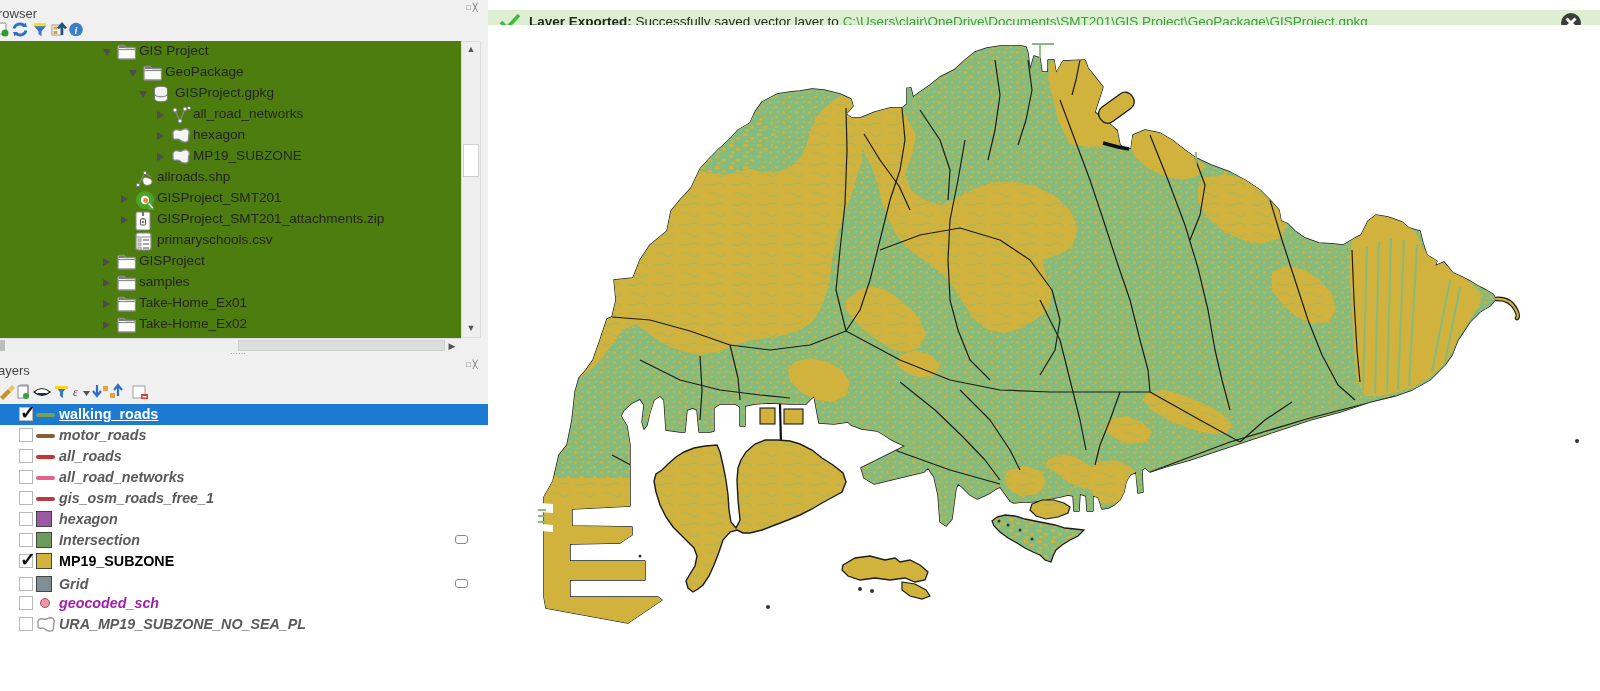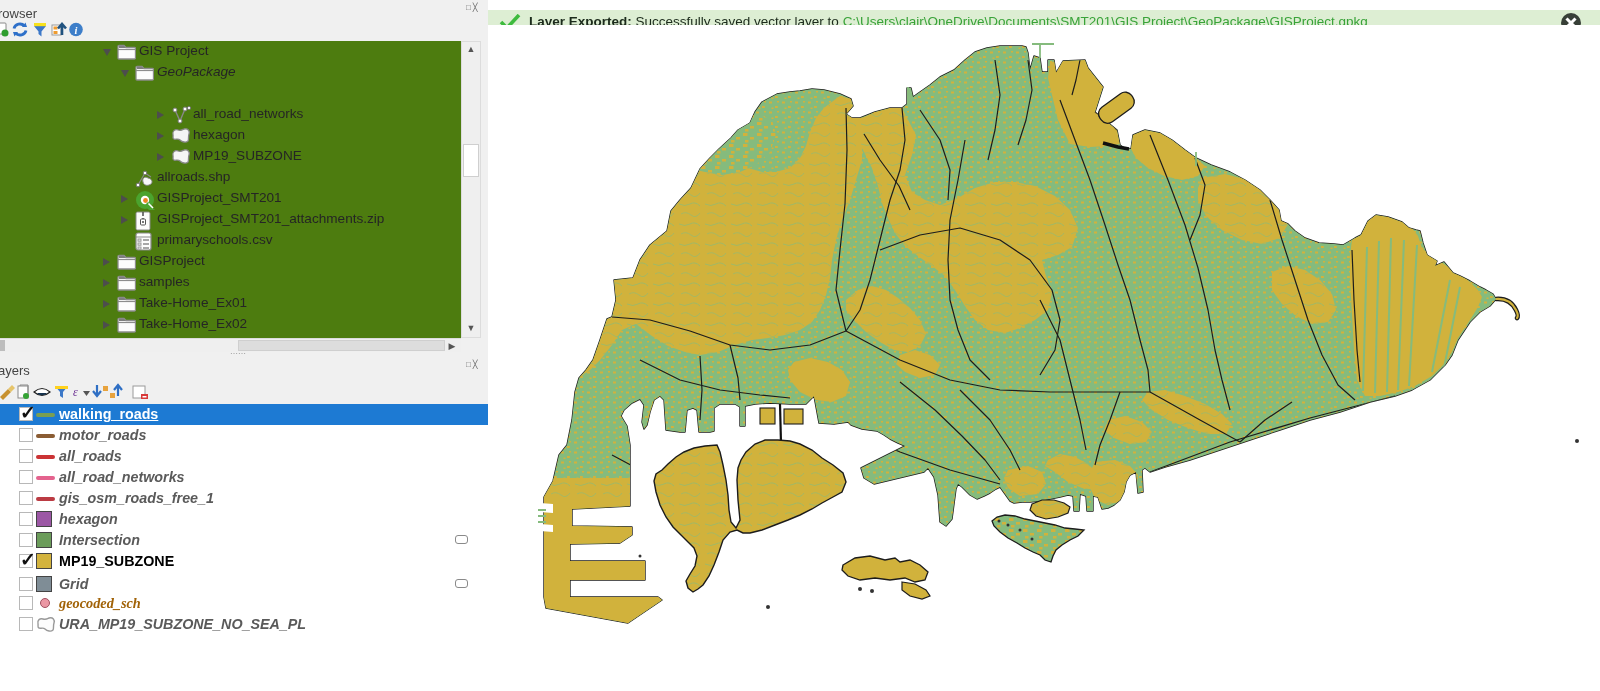--- a/index.html
+++ b/index.html
@@ -55,29 +55,38 @@
       <div class="trow" style="left:0;top:0px;width:461px;">
         <div class="arr down" style="left:103px;"></div>
         <div class="ticon" style="left:117px;"><svg width="19" height="17" viewBox="0 0 19 17">
             <path d="M1 4 h6 l2 2 h9" fill="none"></path>
             <path d="M1 15 V3.5 a1 1 0 0 1 1-1 h5 l2 2 h8.5 a1 1 0 0 1 1 1 V15 a1 1 0 0 1 -1 1 H2 a1 1 0 0 1 -1-1 z" fill="#fcfcfc" stroke="#8c8c8c" stroke-width="1.3"></path>
             <path d="M1 6.5 h17.5" stroke="#8c8c8c" stroke-width="1.2"></path>
             <path d="M2 2.8 h5 l2 2.2 h-7 z" fill="#7e7e7e"></path>
           </svg></div>
         <span class="lbl" style="left:139px;">GIS Project</span>
       </div>
-      <div class="trow" style="left:0;top:21px;width:461px;font-style:italic;">
+      <div class="trow" style="left:8px;top:21px;width:461px;">
         <div class="arr down" style="left:121px;"></div>
         <div class="ticon" style="left:135px;"><svg width="19" height="17" viewBox="0 0 19 17">
             <path d="M1 4 h6 l2 2 h9" fill="none"></path>
             <path d="M1 15 V3.5 a1 1 0 0 1 1-1 h5 l2 2 h8.5 a1 1 0 0 1 1 1 V15 a1 1 0 0 1 -1 1 H2 a1 1 0 0 1 -1-1 z" fill="#fcfcfc" stroke="#8c8c8c" stroke-width="1.3"></path>
             <path d="M1 6.5 h17.5" stroke="#8c8c8c" stroke-width="1.2"></path>
             <path d="M2 2.8 h5 l2 2.2 h-7 z" fill="#7e7e7e"></path>
           </svg></div>
         <span class="lbl" style="left:157px;">GeoPackage</span>
+      </div>
+      <div class="trow" style="left:0;top:42px;width:461px;">
+        <div class="arr down" style="left:139px;"></div>
+        <div class="ticon" style="left:153px;"><svg width="16" height="18" viewBox="0 0 16 18">
+            <ellipse cx="8" cy="4" rx="6.5" ry="2.8" fill="#f2f2f2" stroke="#777"></ellipse>
+            <path d="M1.5 4 v10 a6.5 2.8 0 0 0 13 0 v-10" fill="#f2f2f2" stroke="#777"></path>
+            <path d="M1.5 9 a6.5 2.8 0 0 0 13 0" fill="none" stroke="#777"></path>
+          </svg></div>
+        <span class="lbl" style="left:175px;">GISProject.gpkg</span>
       </div>
       <div class="trow" style="left:0;top:63px;width:461px;">
         <div class="arr right" style="left:157px;"></div>
         <div class="ticon" style="left:171px;"><svg width="20" height="18" viewBox="0 0 20 18">
             <path d="M4 4 L9 15 L14 3" fill="none" stroke="#888" stroke-width="1.4"></path>
             <circle cx="4" cy="4" r="2" fill="#fff" stroke="#777"></circle>
             <circle cx="9" cy="15" r="2" fill="#fff" stroke="#777"></circle>
             <circle cx="14" cy="3" r="2" fill="#fff" stroke="#777"></circle>
             <circle cx="18" cy="2" r="1.6" fill="#fff" stroke="#777"></circle>
           </svg></div>
@@ -263,21 +272,21 @@
         </div>
         <div class="lrow" style="top:170px;text-align:right;">
           <div class="cbox"></div>
           <div class="sqswatch" style="background:#7f8d96;border:1px solid #444;"></div>
           <span class="nm" style="color:#5a5a5a;">Grid</span>
           <div class="themeico"></div>
         </div>
         <div class="lrow" style="top:189px;">
           <div class="cbox"></div>
           <div style="position:absolute;left:40px;top:5px;width:10px;height:10px;border-radius:50%;background:#eb97a4;border:1px solid #a05060;"></div>
-          <span class="nm" style="color:#a16207;font-family:Liberation Serif, serif;">geocoded_sch</span>
+          <span class="nm" style="color:#a21caf;">geocoded_sch</span>
         </div>
         <div class="lrow" style="top:210px;">
           <div class="cbox"></div>
           <svg style="position:absolute;left:35px;top:2px;" width="22" height="17" viewBox="0 0 20 17">
             <path d="M2 8 C1 4 4 2 7 3 C10 4 11 3 13 2 C17 1 19 4 18 7 C17 10 18 12 17 14 C15 16 11 15 9 13 C7 11 4 13 3 12 C1 11 2.5 10 2 8 z" fill="#fcfcfc" stroke="#999" stroke-width="1.4"></path>
           </svg>
           <span class="nm" style="color:#5a5a5a;">URA_MP19_SUBZONE_NO_SEA_PL</span>
         </div>
       </div>
   </div>

